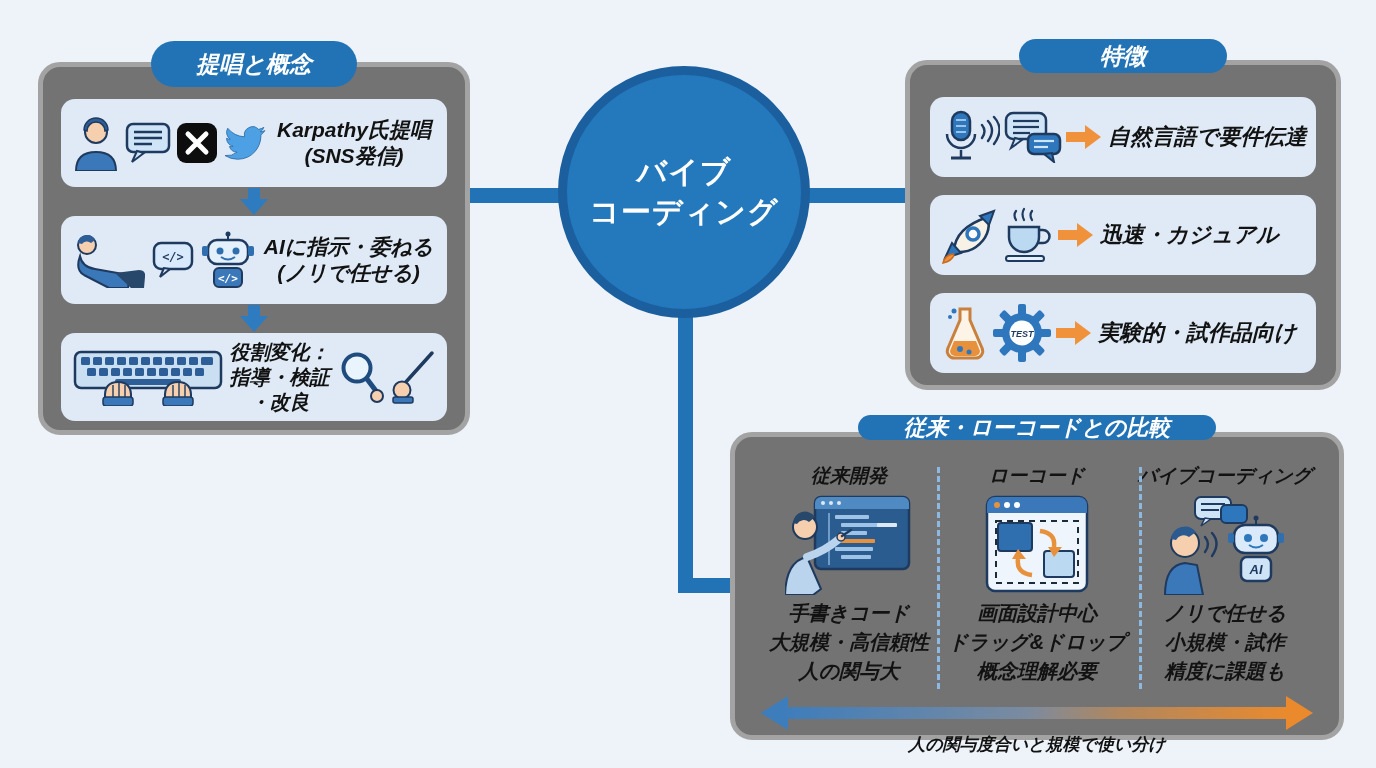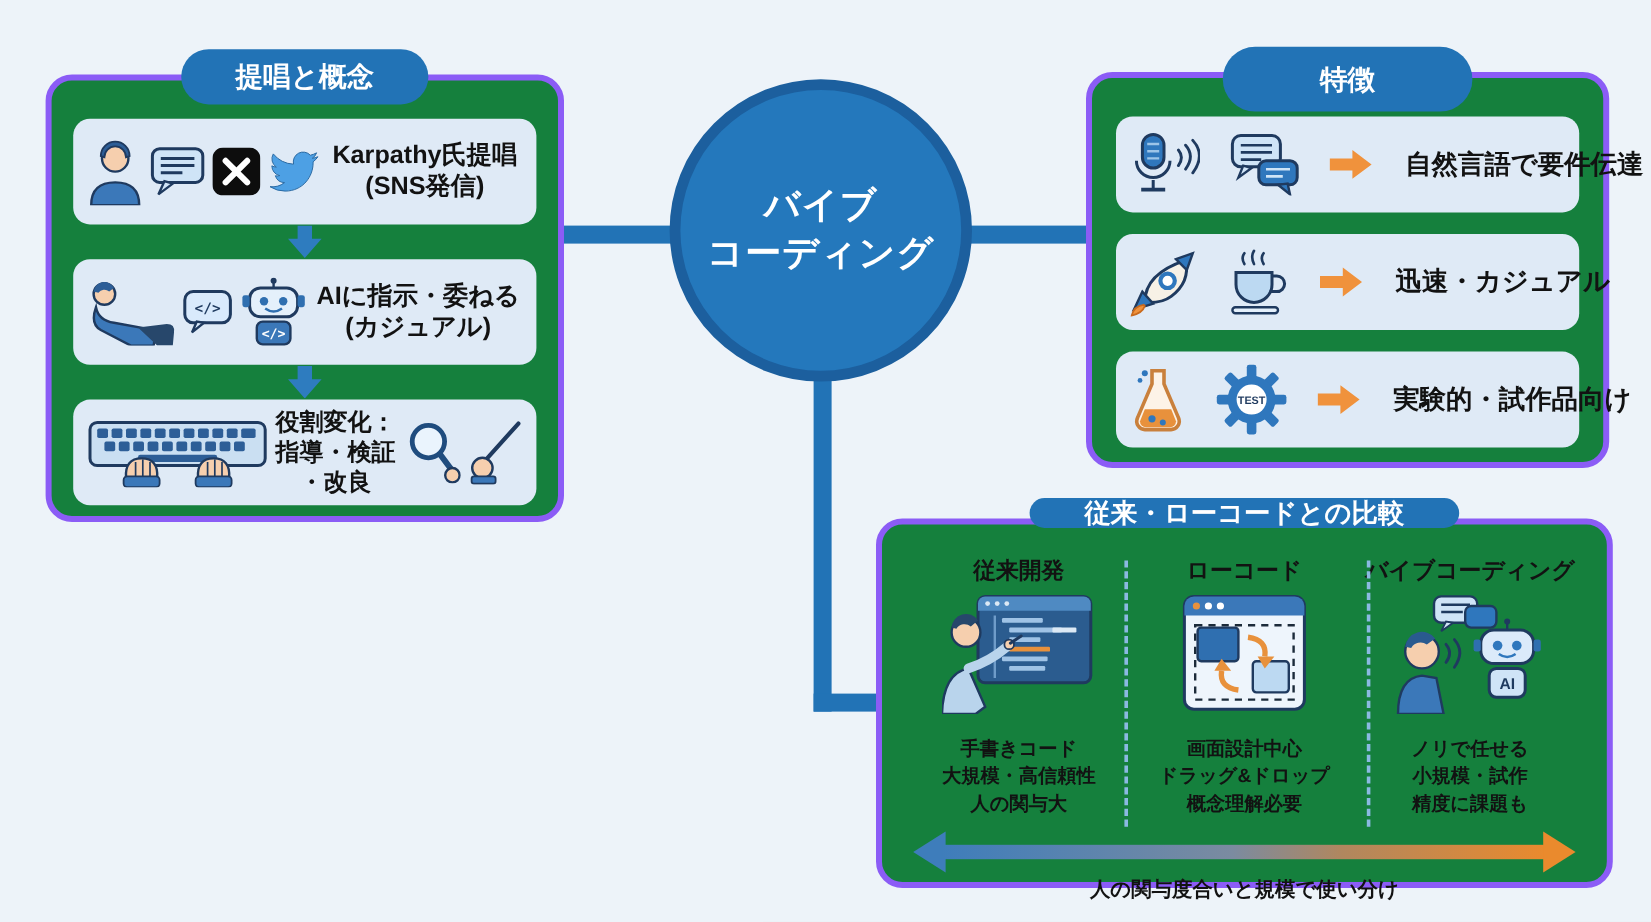--- a/index.html
+++ b/index.html
@@ -6,48 +6,48 @@
   .stage{position:relative;width:1376px;height:768px;background:#edf3f9;overflow:hidden;
          font-family:"Liberation Sans","DejaVu Sans",sans-serif;color:#121212;}
   
   .conn{position:absolute;background:#2273b6;z-index:1;}
   
   .circle{position:absolute;left:558px;top:66px;width:252px;height:252px;box-sizing:border-box;
           border-radius:50%;background:#2478bc;border:9px solid #1c5f9e;z-index:2;
           display:flex;flex-direction:column;align-items:center;justify-content:center;}
   .circle .t{color:#fff;font-weight:bold;font-size:30px;line-height:1.35;letter-spacing:1px;}
   
-  .panel{position:absolute;background:#15803d;border:5px solid #8b5cf6;border-radius:22px;
-         box-sizing:border-box;z-index:2;}
+  .panel{position:absolute;background:#737373;border:5px solid #a3a3a3;border-radius:22px;
+         box-sizing:border-box;z-index:2;font-style:italic;}
   .pill{position:absolute;left:50%;transform:translateX(-50%);background:#2273b6;color:#fff;
         font-weight:bold;border-radius:999px;display:flex;align-items:center;justify-content:center;
         white-space:nowrap;z-index:3;}
   
   #panel-left{left:38px;top:62px;width:432px;height:373px;}
   #panel-left .pill{top:-26px;width:206px;height:46px;font-size:23px;}
   .lrows{display:flex;flex-direction:column;box-sizing:border-box;height:100%;padding:32px 18px 0;}
   .lrow{flex:none;height:88px;background:#dfeaf6;border-radius:14px;display:flex;align-items:center;
         padding:0 12px;gap:5px;}
   .lrow .txt{flex:1;text-align:center;font-weight:bold;font-size:21px;line-height:1.25;}
   .darrow{flex:none;height:29px;display:flex;align-items:center;justify-content:center;}
   
   #panel-right{left:905px;top:60px;width:436px;height:330px;}
-  #panel-right .pill{top:-26px;width:208px;height:54px;font-size:23px;}
+  #panel-right .pill{top:-26px;width:208px;height:34px;font-size:23px;}
   .rrows{display:flex;flex-direction:column;box-sizing:border-box;height:100%;padding:32px 20px 14px;gap:18px;}
   .rrow{flex:none;height:80px;background:#dfeaf6;border-radius:14px;display:flex;align-items:center;
-        padding:0 12px;gap:25px;}
+        padding:0 12px;gap:4px;}
   .rrow .txt{font-weight:bold;font-size:22px;margin-left:2px;white-space:nowrap;}
   
   #panel-comp{left:730px;top:432px;width:614px;height:308px;}
   #panel-comp .pill{top:-22px;width:358px;height:25px;font-size:22px;}
   .cols{display:flex;box-sizing:border-box;padding:26px 20px 0;}
   .col{flex:1;text-align:center;padding:0 4px;}
   .col-header{font-weight:bold;font-size:19px;}
   .col-icon{height:104px;display:flex;align-items:center;justify-content:center;margin-top:4px;}
-  .col-lines{font-weight:bold;font-size:16px;line-height:1.45;margin-top:16px;}
+  .col-lines{font-weight:bold;font-size:20px;line-height:1.45;margin-top:2px;}
   .vsep{position:absolute;top:30px;height:222px;width:0;border-left:3px dashed #8bb9e2;}
   .axis{position:relative;height:34px;margin:10px 26px 0;}
   .axis-bar{position:absolute;left:24px;right:24px;top:11px;height:12px;
             background:linear-gradient(90deg,#3e7dbb 0%,#7b8ba0 48%,#b0875f 66%,#ea8a2d 100%);}
   .axis-head-l{position:absolute;left:0;top:0;width:0;height:0;
                border-top:17px solid transparent;border-bottom:17px solid transparent;border-right:27px solid #3e7dbb;}
   .axis-head-r{position:absolute;right:0;top:0;width:0;height:0;
                border-top:17px solid transparent;border-bottom:17px solid transparent;border-left:27px solid #ea8a2d;}
   .axis-caption{text-align:center;font-weight:bold;font-size:17px;margin-top:3px;}
   svg{display:block;flex:none;}
@@ -124,21 +124,21 @@
           <circle cx="21" cy="20" r="3.5" fill="#2f6fb0"></circle>
           <circle cx="37" cy="20" r="3.5" fill="#2f6fb0"></circle>
           <path d="M22 26 q7 5 14 0" stroke="#2f6fb0" stroke-width="2" fill="none"></path>
           <rect x="3" y="15" width="6" height="10" rx="2" fill="#2f6fb0"></rect>
           <rect x="49" y="15" width="6" height="10" rx="2" fill="#2f6fb0"></rect>
           <rect x="15" y="37" width="28" height="19" rx="5" fill="#3b78b9" stroke="#1f3a5f" stroke-width="2"></rect>
           <text x="29" y="51" text-anchor="middle" font-size="11" font-weight="bold" fill="#ffffff" font-family="DejaVu Sans Mono, monospace">&lt;/&gt;</text>
         </svg>
         <div class="txt">
           <div>AIに指示・委ねる</div>
-          <div>(カジュアル)</div>
+          <div>(ノリで任せる)</div>
         </div>
       </div>
 
       <div class="darrow">
         <svg width="30" height="27" viewBox="0 0 30 27">
           <polygon points="9,0 21,0 21,11 29,11 15,27 1,11 9,11" fill="#2e7cbf"></polygon>
         </svg>
       </div>
 
       <div class="lrow">

